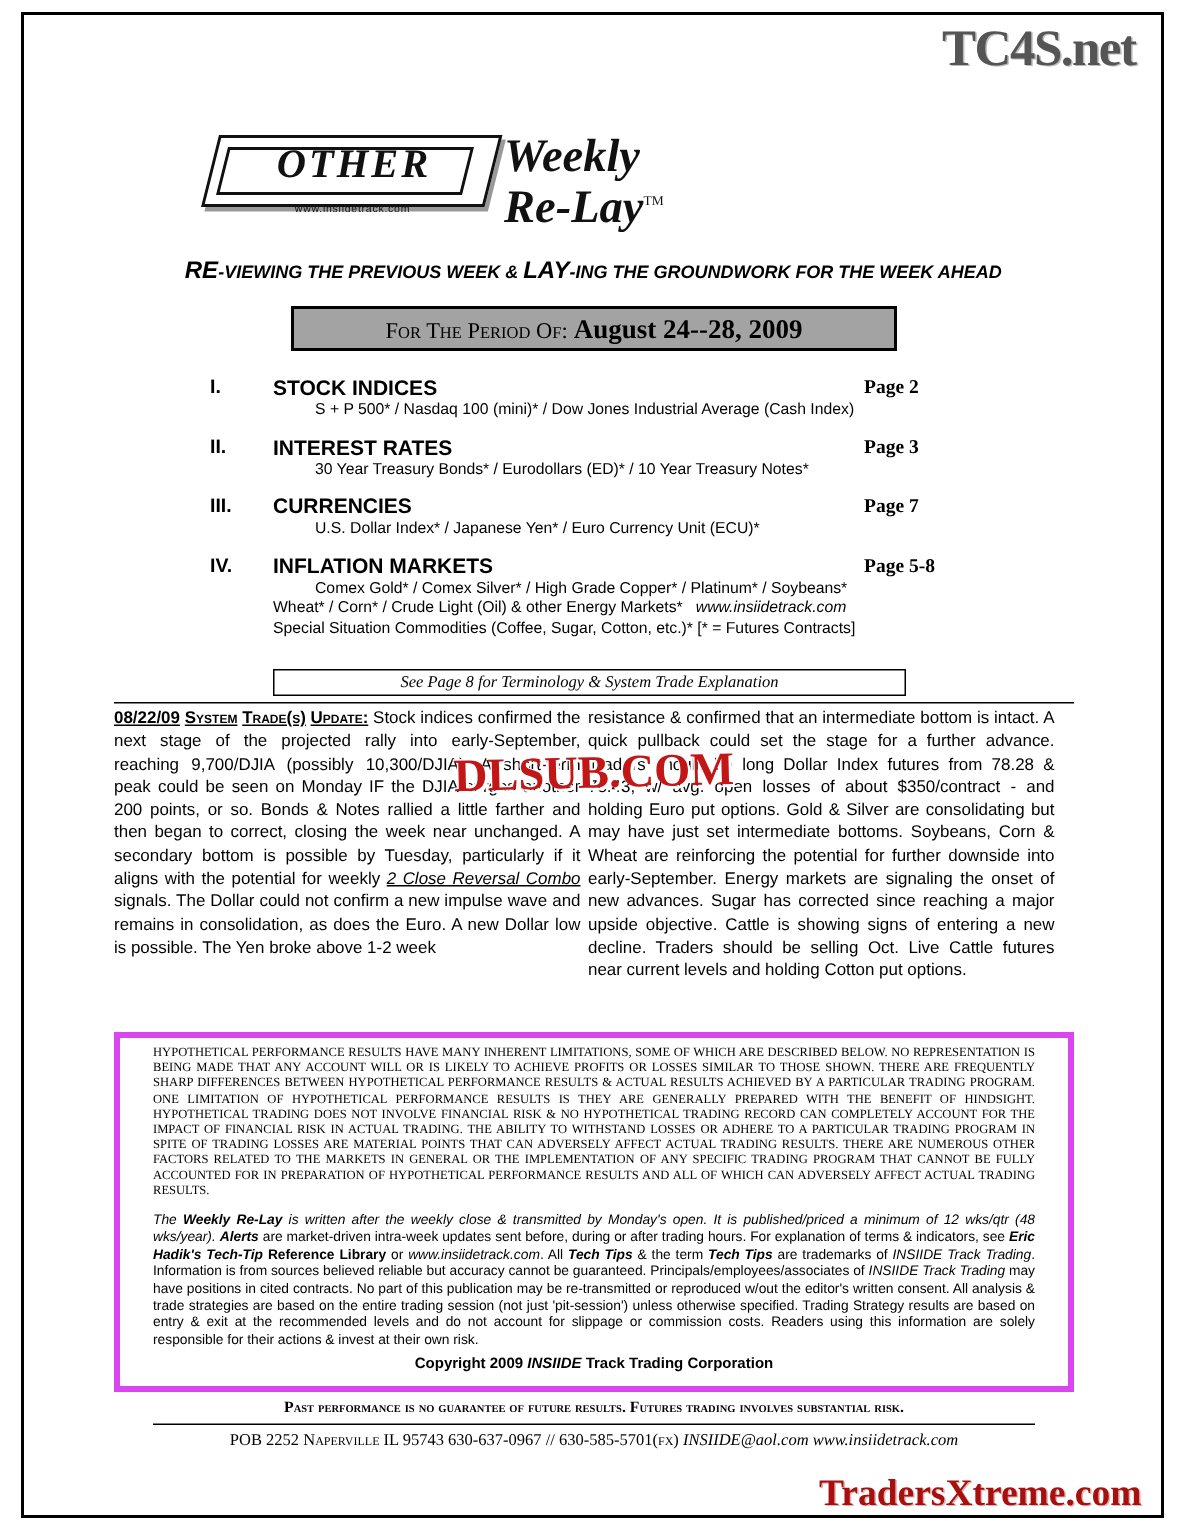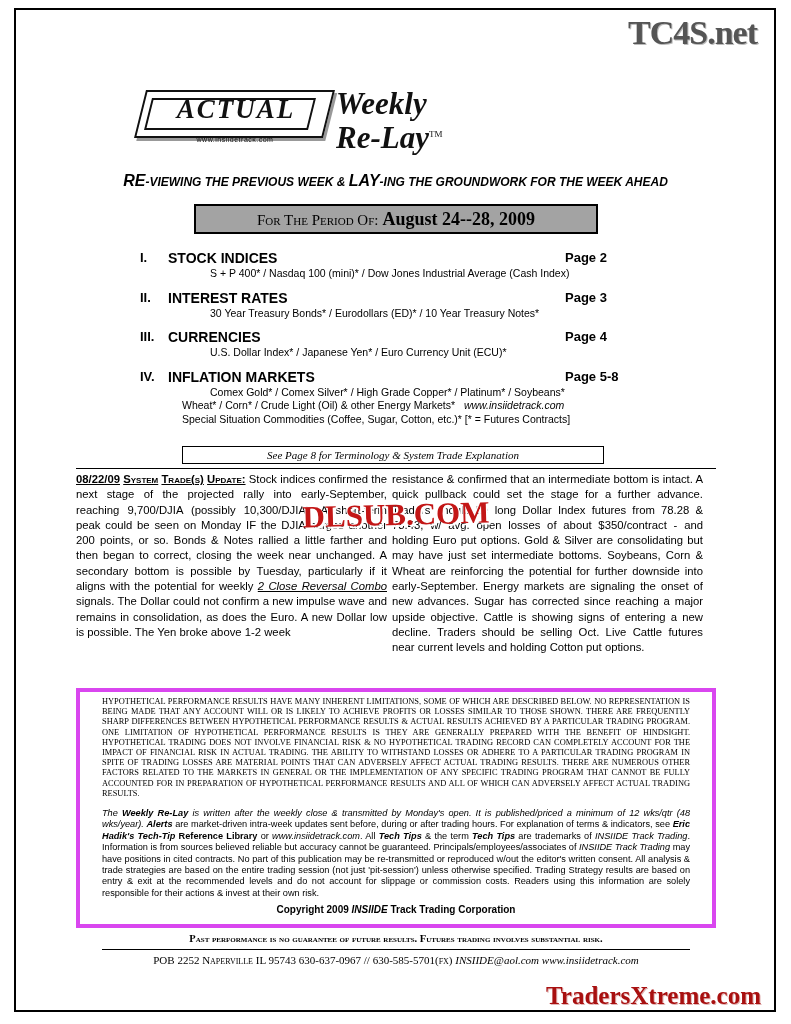--- a/index.html
+++ b/index.html
@@ -192,29 +192,29 @@
   }
   .sec-num {
     position: absolute;
     left: 0;
     font-family: "Liberation Sans", sans-serif;
     font-weight: bold;
     font-size: 13px;
   }
   .sec-title {
     position: absolute;
-    left: 28px;
+    left: 42px;
     font-family: "Liberation Sans", sans-serif;
     font-weight: bold;
     font-size: 14px;
   }
   .sec-page {
     position: absolute;
-    left: 425px;
-    font-family: Liberation Sans, sans-serif;
+    left: 436px;
+    font-family: Liberation Serif, serif;
     font-weight: bold;
     font-size: 13px;
     text-align: right;
   }
   .sec-sub {
     margin-left: 70px;
     font-family: "Liberation Sans", sans-serif;
     font-size: 10.5px;
     line-height: 13.5px;
   }
@@ -324,21 +324,21 @@
 <body>
 
 <div class="page-border"></div>
 
 <div class="watermark-top">TC4S.net</div>
 
 <div class="masthead">
   <div class="logo-box">
     <div class="logo-ribbon"></div>
     <div class="logo-ribbon2"></div>
-    <div class="logo-text">ACTUAL</div>
+    <div class="logo-text">OTHER</div>
     <div class="logo-url">www.insiidetrack.com</div>
   </div>
   <div class="weekly">Weekly</div>
   <div class="relay"><span>Re-Lay</span><span class="tm">TM</span></div>
 </div>
 
 <div class="tagline">
   <span class="big">RE</span><span>-VIEWING THE PREVIOUS WEEK &amp; </span><span class="big">LAY</span><span>-ING THE GROUNDWORK FOR THE WEEK AHEAD</span>
 </div>
 
@@ -348,37 +348,37 @@
 </div>
 
 <div class="contents">
 
   <div class="sec">
     <div class="sec-head">
       <span class="sec-num">I.</span>
       <span class="sec-title">STOCK INDICES</span>
       <span class="sec-page">Page 2</span>
     </div>
-    <div class="sec-sub">S + P 400* / Nasdaq 100 (mini)* / Dow Jones Industrial Average (Cash Index)</div>
+    <div class="sec-sub">S + P 500* / Nasdaq 100 (mini)* / Dow Jones Industrial Average (Cash Index)</div>
   </div>
 
   <div class="sec">
     <div class="sec-head">
       <span class="sec-num">II.</span>
       <span class="sec-title">INTEREST RATES</span>
       <span class="sec-page">Page 3</span>
     </div>
     <div class="sec-sub">30 Year Treasury Bonds* / Eurodollars (ED)* / 10 Year Treasury Notes*</div>
   </div>
 
   <div class="sec">
     <div class="sec-head">
       <span class="sec-num">III.</span>
       <span class="sec-title">CURRENCIES</span>
-      <span class="sec-page">Page 4</span>
+      <span class="sec-page">Page 7</span>
     </div>
     <div class="sec-sub">U.S. Dollar Index* / Japanese Yen* / Euro Currency Unit (ECU)*</div>
   </div>
 
   <div class="sec">
     <div class="sec-head">
       <span class="sec-num">IV.</span>
       <span class="sec-title">INFLATION MARKETS</span>
       <span class="sec-page">Page 5-8</span>
     </div>

